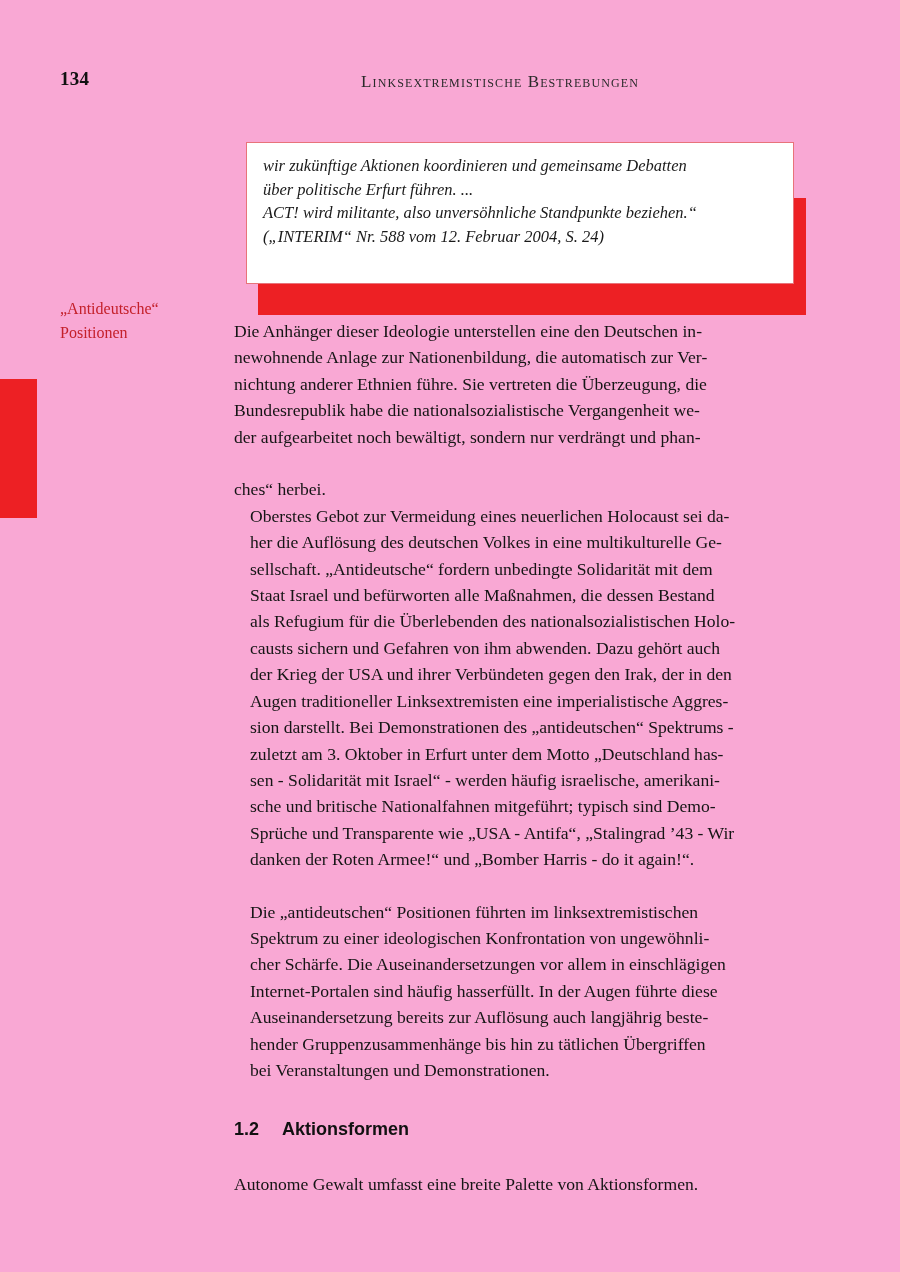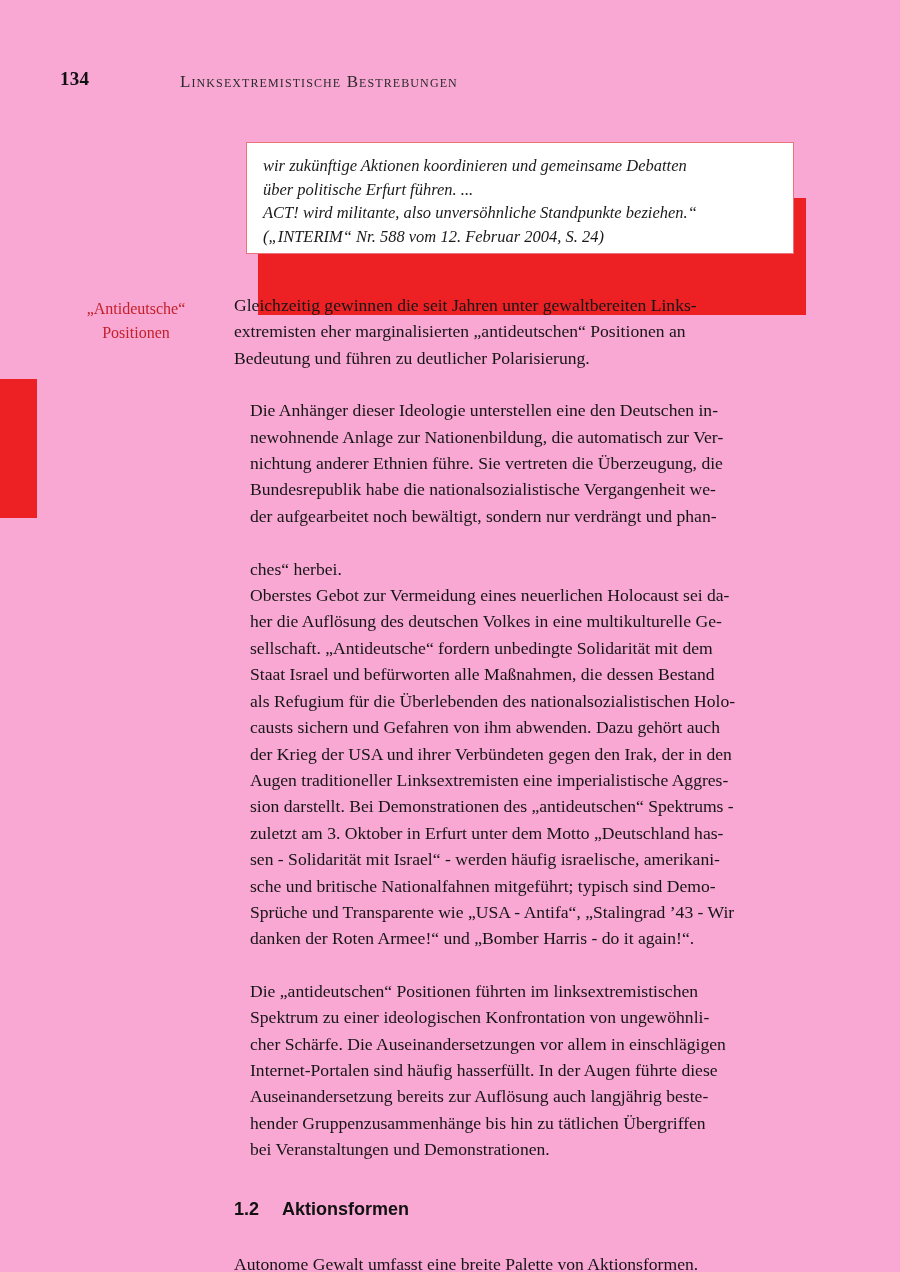--- a/index.html
+++ b/index.html
@@ -26,21 +26,21 @@
     font-weight: bold;
     font-size: 19px;
     letter-spacing: 0.2px;
     color: #111111;
   }
   .running-head {
     position: absolute;
     left: 180px;
     top: 72px;
     width: 640px;
-    text-align: left;
+    text-align: center;
     font-family: "Liberation Serif", serif;
     font-variant: small-caps;
     font-size: 17px;
     letter-spacing: 1.1px;
     color: #2a2a2a;
   }
 
   
   .left-tab {
     position: absolute;
@@ -66,21 +66,21 @@
     width: 548px;
     height: 117px;
     background: #ed2024;
     z-index: 0;
   }
   .quote-box {
     position: absolute;
     left: 0;
     top: 0;
     width: 548px;
-    height: 112px;
+    height: 142px;
     box-sizing: border-box;
     background: #ffffff;
     border: 1px solid #e8737a;
     z-index: 1;
   }
   .quote-inner {
     padding: 11px 16px 0 16px;
   }
   .quote-line {
     font-family: "Liberation Serif", serif;
@@ -90,21 +90,21 @@
     color: #1a1a1a;
     white-space: nowrap;
   }
 
   
   .margin-note {
     position: absolute;
     left: 60px;
     top: 297px;
     width: 152px;
-    text-align: center;
+    text-align: left;
     font-family: "Liberation Serif", serif;
     font-size: 16px;
     line-height: 24px;
     color: #c4202a;
   }
 
   
   .column {
     position: absolute;
     left: 234px;
@@ -163,25 +163,20 @@
     </div>
   </div>
 
   <div class="margin-note">
     <div>„Antideutsche“</div>
     <div>Positionen</div>
   </div>
 
   <div class="column">
 
-    <p class="body">
-      <span>Gleichzeitig gewinnen die seit Jahren unter gewaltbereiten Links-</span><br>
-      <span>extremisten eher marginalisierten „antideutschen“ Positionen an</span><br>
-      <span>Bedeutung und führen zu deutlicher Polarisierung.</span>
-    </p>
 
     <p class="body gap-para">
       <span>Die Anhänger dieser Ideologie unterstellen eine den Deutschen in-</span><br>
       <span>newohnende Anlage zur Nationenbildung, die automatisch zur Ver-</span><br>
       <span>nichtung anderer Ethnien führe. Sie vertreten die Überzeugung, die</span><br>
       <span>Bundesrepublik habe die nationalsozialistische Vergangenheit we-</span><br>
       <span>der aufgearbeitet noch bewältigt, sondern nur verdrängt und phan-</span><br>
       <br>
       <span>ches“ herbei.</span>
     </p>

